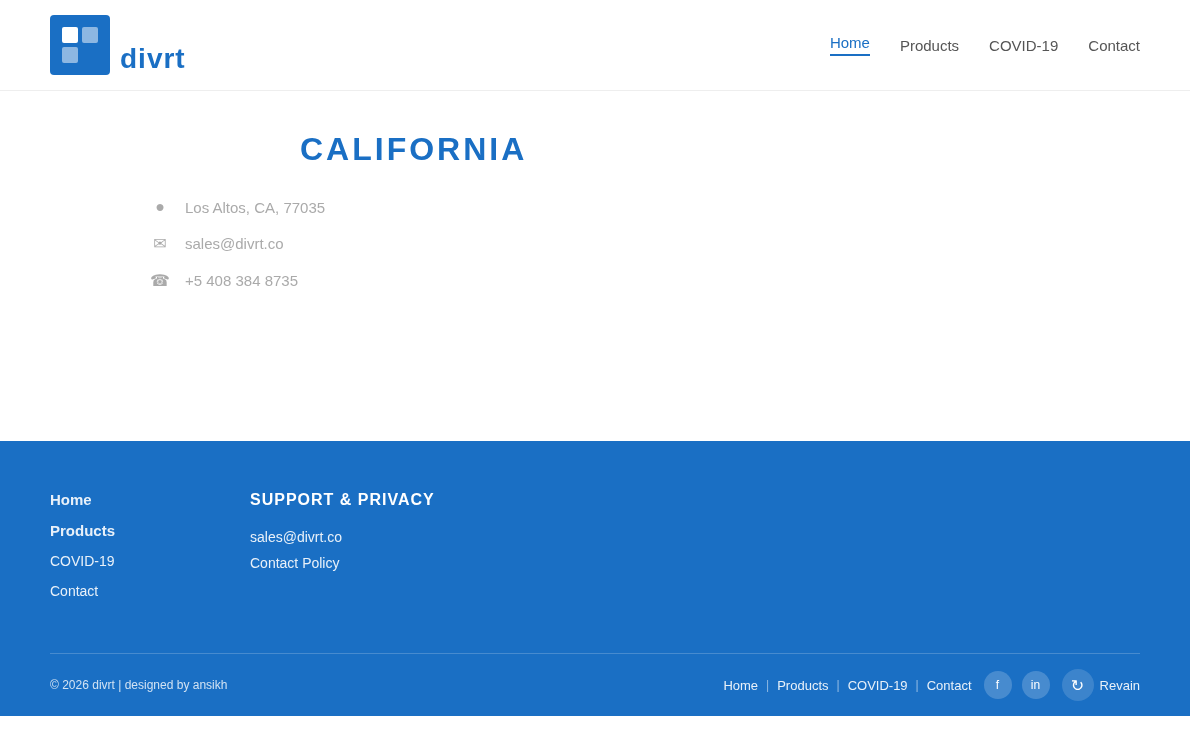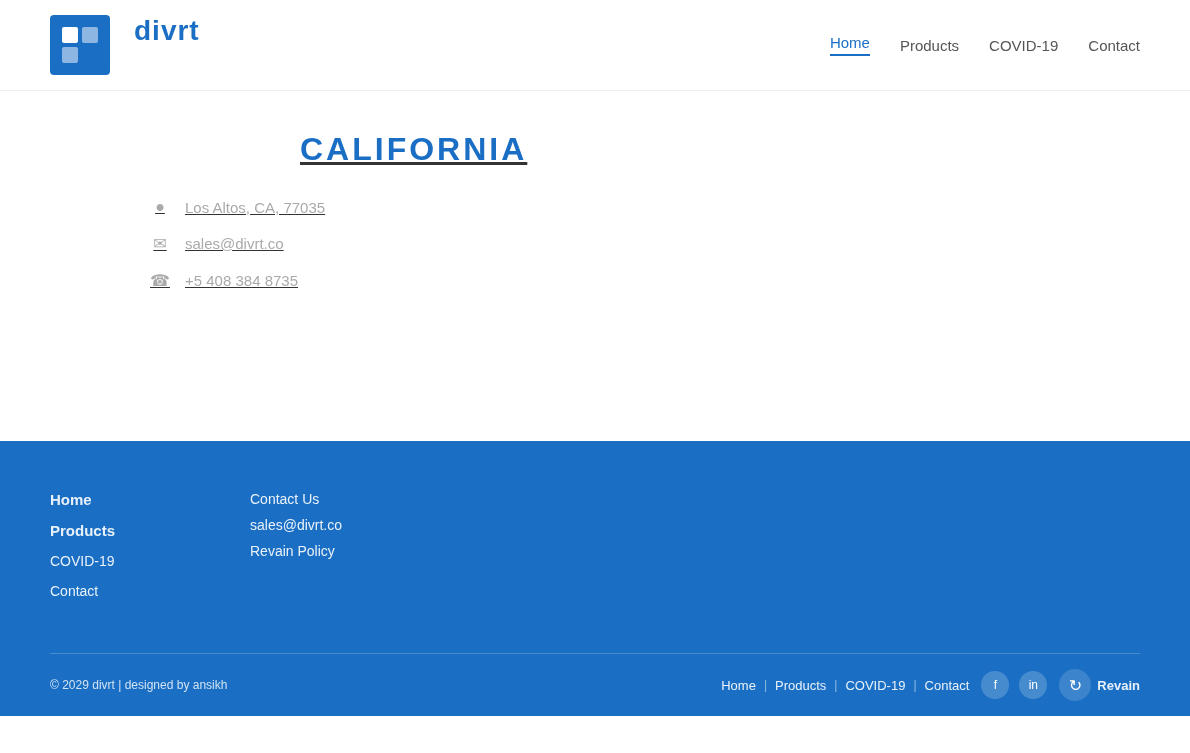--- a/index.html
+++ b/index.html
@@ -9,22 +9,22 @@
     .header {
       display: flex;
       align-items: center;
       justify-content: space-between;
       padding: 15px 50px;
       background: #fff;
       border-bottom: 1px solid #eee;
     }
     .logo-area {
       display: flex;
-      align-items: flex-start;
-      gap: 24px;
+      align-items: flex-end;
+      gap: 10px;
     }
     .logo-icon {
       width: 60px;
       height: 60px;
       background: #1a6fc4;
       display: flex;
       align-items: center;
       justify-content: center;
       border-radius: 4px;
     }
@@ -50,21 +50,20 @@
       color: #1a6fc4;
       border-bottom: 2px solid #1a6fc4;
       padding-bottom: 3px;
     }
 
     
     .contact-info-section {
       padding: 40px 50px 20px 150px;
       background: #fff;
       min-height: 350px;
-      text-decoration: underline;
     }
     .contact-item {
       display: flex;
       align-items: center;
       gap: 15px;
       margin-bottom: 18px;
     }
     .contact-icon {
       color: #aaa;
       font-size: 16px;
@@ -213,21 +212,20 @@
       background: rgba(255,255,255,0.15);
       display: flex;
       align-items: center;
       justify-content: center;
       font-size: 16px;
       color: #fff;
     }
     .revain-text {
       color: rgba(255,255,255,0.9);
       font-size: 13px;
-      font-weight: bold;
     }
 
     
     .page-title-area {
       padding: 0 50px 0 150px;
     }
     .brand-title {
       font-size: 32px;
       font-weight: bold;
       color: #1a6fc4;
@@ -280,29 +278,29 @@
   <div class="footer-main">
 
     <div class="footer-col footer-col-links">
       <a href="#" class="footer-nav-link bold">Home</a>
       <a href="#" class="footer-nav-link bold">Products</a>
       <a href="#" class="footer-nav-link">COVID-19</a>
       <a href="#" class="footer-nav-link">Contact</a>
     </div>
 
     <div class="footer-col footer-col-support">
-      <a href="#" class="footer-support-link">Contact Us</a>
+      <div class="footer-section-title">SUPPORT &amp; PRIVACY</div>
       <a href="#" class="footer-support-link">sales@divrt.co</a>
-      <a href="#" class="footer-support-link">Revain Policy</a>
+      <a href="#" class="footer-support-link">Contact Policy</a>
     </div>
 
   </div>
 
   <div class="footer-bottom">
-    <span class="footer-copyright">© 2029 divrt | designed by ansikh</span>
+    <span class="footer-copyright">© 2026 divrt | designed by ansikh</span>
     <div class="footer-bottom-right">
       <div class="footer-bottom-nav">
         <a href="#">Home</a>
         <span class="sep">|</span>
         <a href="#">Products</a>
         <span class="sep">|</span>
         <a href="#">COVID-19</a>
         <span class="sep">|</span>
         <a href="#">Contact</a>
       </div>

